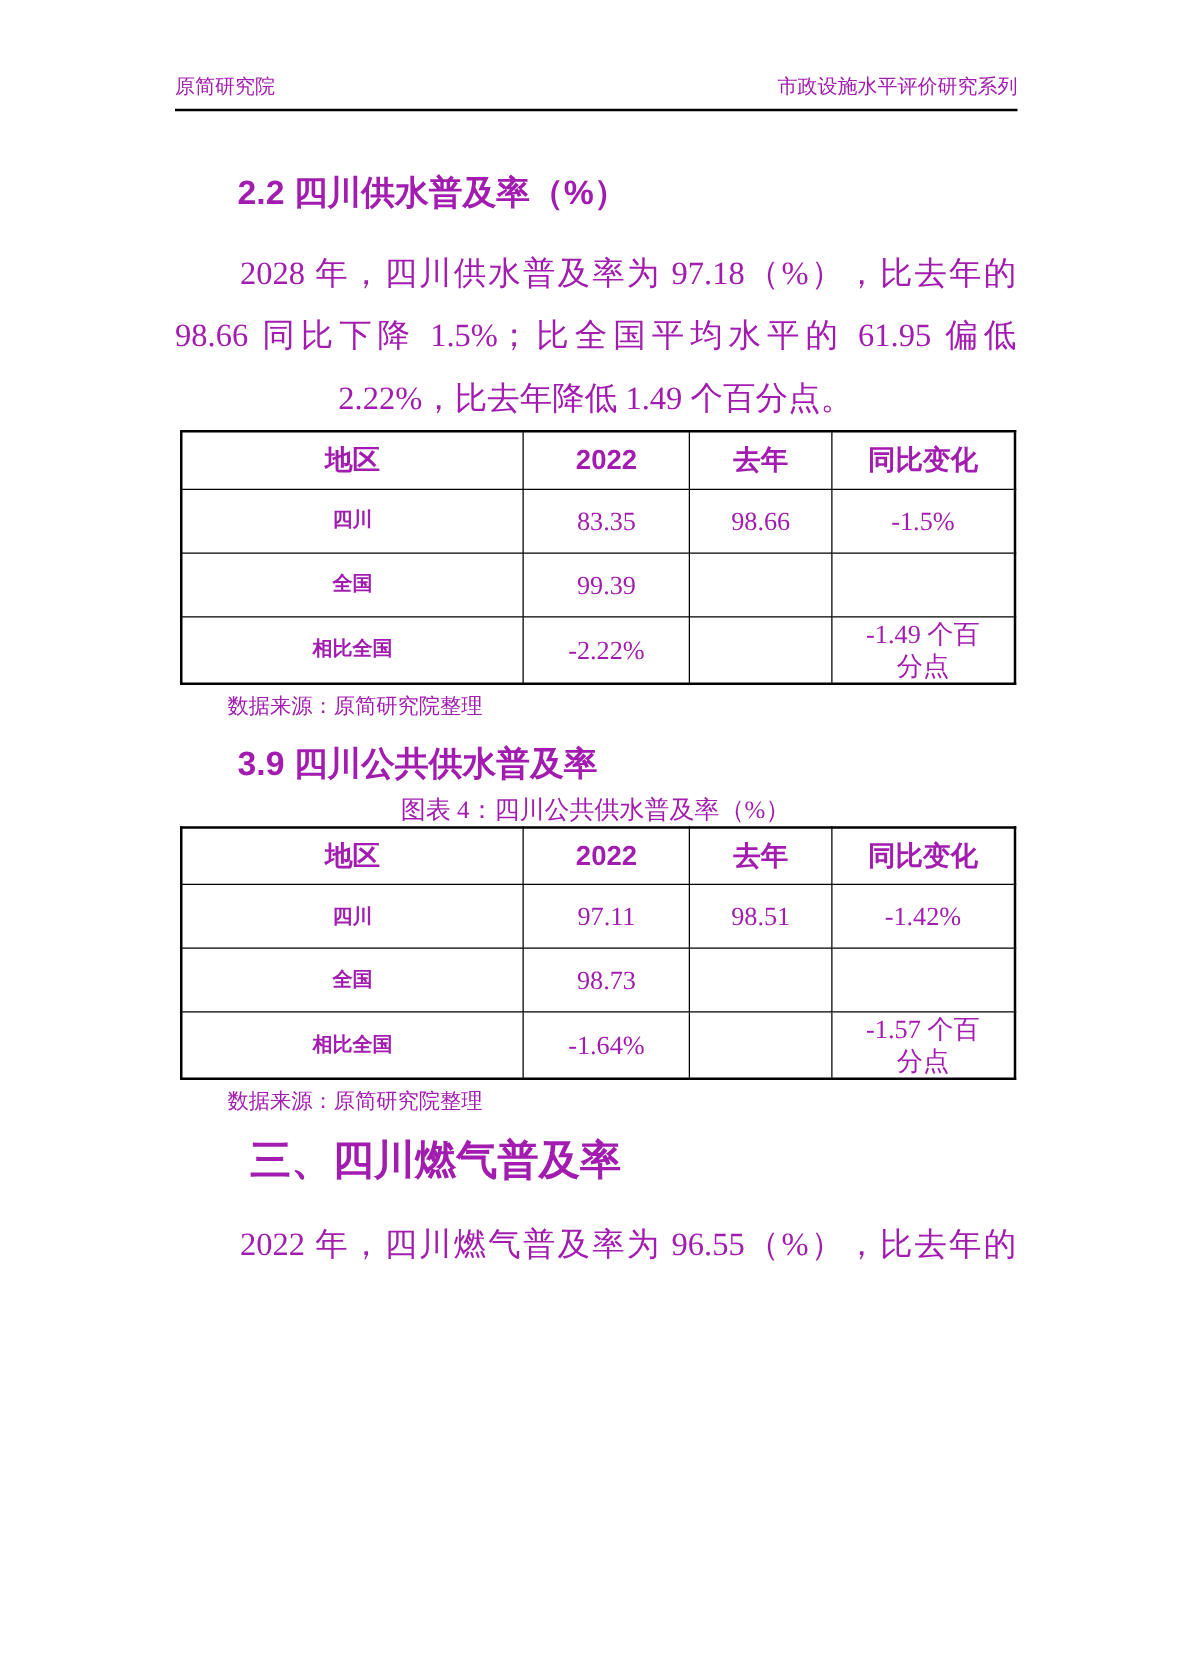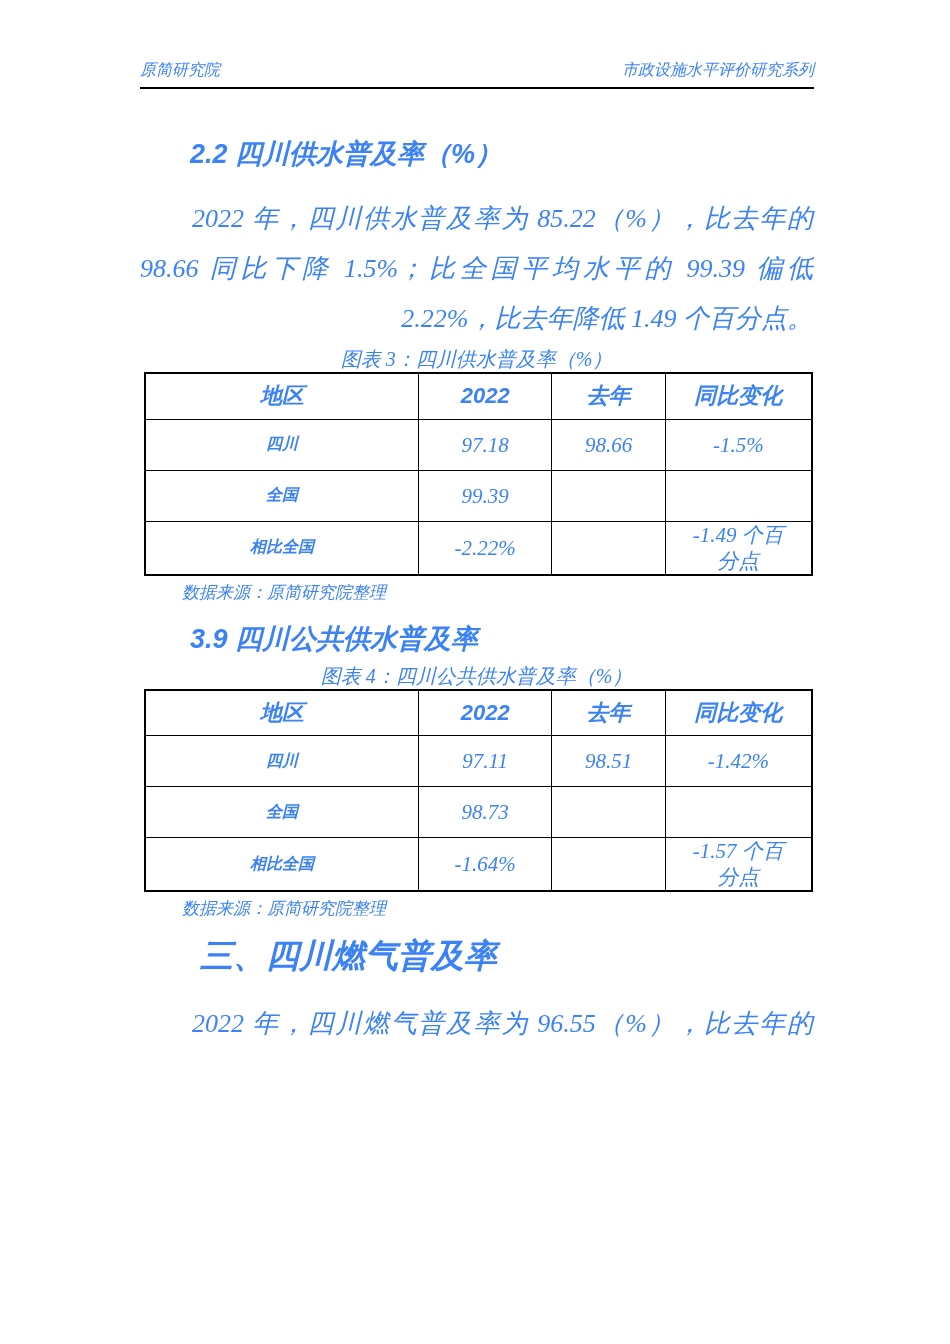--- a/index.html
+++ b/index.html
@@ -1,20 +1,19 @@
 <!DOCTYPE html>
 <html><head>
 <meta charset="utf-8">
 <style>
   html,body { margin:0; padding:0; background:#ffffff; }
   .page {
     position:relative; width:950px; height:1144px;
-    background:#ffffff; color:#3b82f6; overflow:hidden;
+    background:#ffffff; color:#a21caf; overflow:hidden;
     font-family:"Liberation Serif", serif;
-    font-style:italic;
   }
   
   .doc-header {
     position:absolute; top:60px; left:140px; width:674px;
     display:flex; justify-content:space-between; align-items:flex-end;
     font-family:"Liberation Sans", sans-serif; font-size:16px; line-height:20px;
     padding-bottom:7px; border-bottom:2px solid #000;
   }
   
   .content { position:absolute; top:88px; left:140px; width:673px; }
@@ -23,21 +22,21 @@
     font-family:"Liberation Sans", sans-serif; font-weight:bold;
     font-size:27px; line-height:32px;
   }
   .section-title.second { margin-top:18px; }
   .big-title {
     margin:16px 0 0 0; padding-left:60px;
     font-family:"Liberation Sans", sans-serif; font-weight:bold;
     font-size:33px; line-height:38px;
   }
   .para { margin-top:24px; font-size:26px; line-height:50px; }
-  .pline { white-space:nowrap; text-align:right; }
+  .pline { white-space:nowrap; text-align:center; }
   .pline.fill { text-align:justify; text-align-last:justify; }
   .pline.indent { text-indent:52px; }
   .caption { margin-top:2px; font-size:20px; line-height:26px; text-align:center; }
   .caption.second { margin-top:8px; }
   .source { margin:5px 0 0 42px; font-size:17px; line-height:24px; }
   
   .datatable {
     margin-left:4px; width:669px; table-layout:fixed;
     border-collapse:collapse; border:2px solid #000;
   }
@@ -75,46 +74,45 @@
   <div class="doc-header">
     <span>原简研究院</span>
     <span>市政设施水平评价研究系列</span>
   </div>
 
   <div class="content">
 
     <h2 class="section-title">2.2 四川供水普及率（%）</h2>
 
     <div class="para">
-      <div class="pline indent fill">2022 年，四川供水普及率为 85.22（%），比去年的</div>
-      <div class="pline fill">98.66 同比下降 1.5%；比全国平均水平的 99.39 偏低</div>
+      <div class="pline indent fill">2028 年，四川供水普及率为 97.18（%），比去年的</div>
+      <div class="pline fill">98.66 同比下降 1.5%；比全国平均水平的 61.95 偏低</div>
       <div class="pline">2.22%，比去年降低 1.49 个百分点。</div>
     </div>
 
-    <div class="caption">图表 3：四川供水普及率（%）</div>
 
     <table class="datatable">
       <colgroup>
           <col class="c1">
           <col class="c2">
           <col class="c3">
           <col class="c4">
         </colgroup>
       <thead>
         <tr>
           <th>地区</th>
           <th>2022</th>
           <th>去年</th>
           <th>同比变化</th>
         </tr>
       </thead>
       <tbody>
         <tr>
           <th class="rowhead">四川</th>
-          <td>97.18</td>
+          <td>83.35</td>
           <td>98.66</td>
           <td>-1.5%</td>
         </tr>
         <tr>
           <th class="rowhead">全国</th>
           <td>99.39</td>
           <td></td>
           <td></td>
         </tr>
         <tr>

